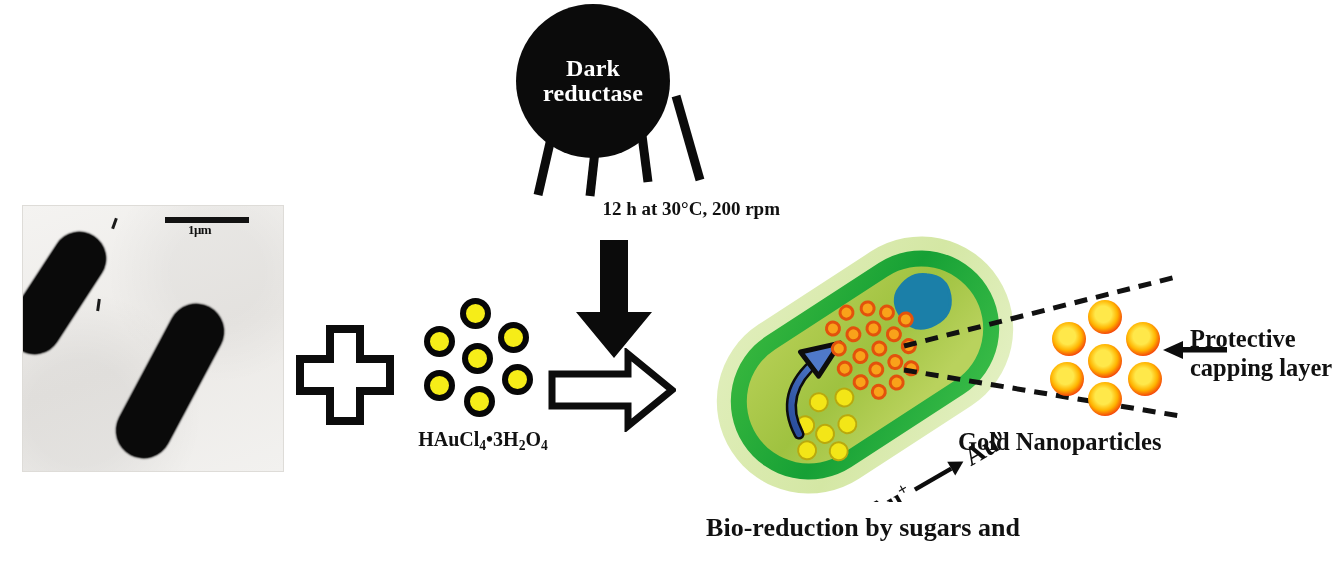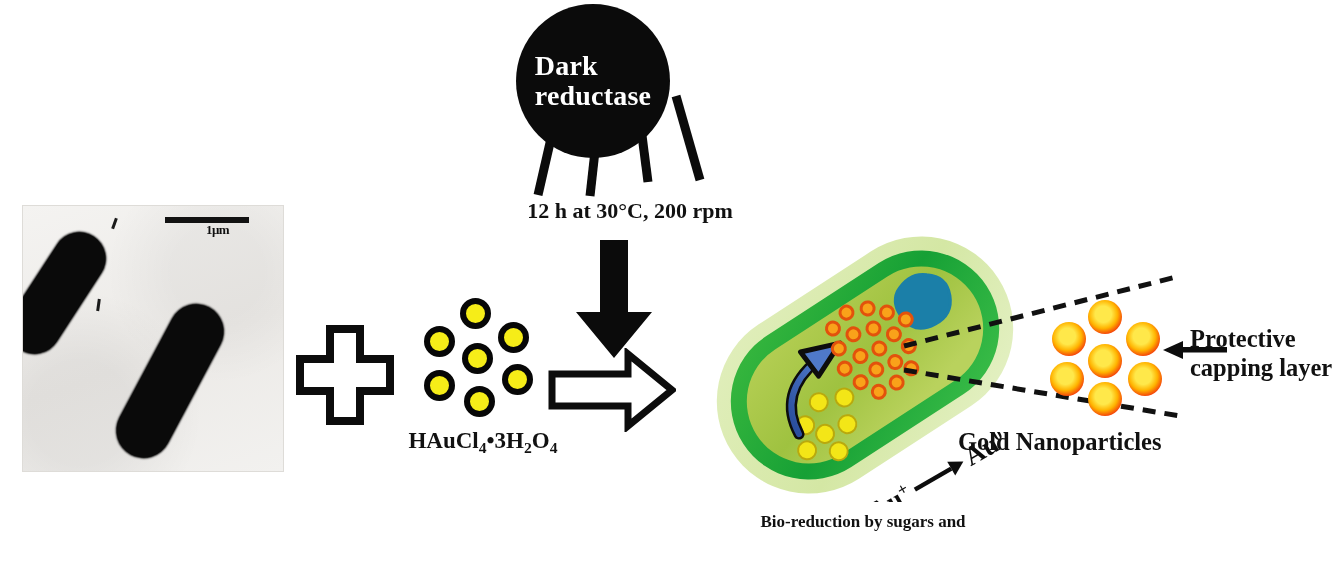--- a/index.html
+++ b/index.html
@@ -18,67 +18,67 @@
         linear-gradient(160deg,#f4f3f1 0%,#eceae7 55%,#f2f1ef 100%);}
   .rod{position:absolute;background:#0a0a0a;border-radius:999px;}
   #rod-1{left:8px;top:20px;width:52px;height:134px;transform:rotate(33deg);
          box-shadow:0 0 2px 1px #0a0a0a;}
   #rod-2{left:120px;top:92px;width:54px;height:166px;transform:rotate(28deg);
          box-shadow:0 0 2px 1px #0a0a0a;}
   .speck{position:absolute;background:#1a1a1a;}
   #speck-1{left:90px;top:12px;width:3px;height:11px;transform:rotate(20deg);}
   #speck-2{left:74px;top:93px;width:3px;height:12px;transform:rotate(8deg);}
   #scalebar-line{position:absolute;left:142px;top:11px;width:84px;height:6px;background:#121212;}
-  #scalebar-label{position:absolute;left:183px;top:16px;font-size:13px;font-weight:bold;
+  #scalebar-label{position:absolute;left:165px;top:16px;font-size:13px;font-weight:bold;
                   color:#101010;letter-spacing:-.5px;}
   #tem-caption{left:8px;top:492px;width:330px;font-size:21.5px;font-weight:bold;
                white-space:nowrap;}
   #tem-caption .sp{font-style:italic;}
   #tem-caption sup{font-size:.62em;vertical-align:super;font-weight:bold;}
 
   
   #plus-sign{left:296px;top:325px;width:98px;height:100px;}
 
   
   #precursor-cluster{left:418px;top:298px;width:130px;height:120px;}
   .ydot{position:absolute;width:31px;height:31px;border-radius:50%;
         background:#f6ed18;border:6px solid #070707;box-sizing:border-box;}
   #formula-label{left:368px;top:428px;width:230px;text-align:center;
-                 font-size:23px;font-weight:bold;white-space:nowrap;}
+                 font-size:20px;font-weight:bold;white-space:nowrap;}
   #formula-label sub{font-size:.68em;vertical-align:-.3em;font-weight:bold;}
 
   
   #dark-circle{left:516px;top:4px;width:154px;height:154px;border-radius:50%;
                background:#0b0b0b;display:flex;align-items:center;justify-content:center;}
-  #dark-circle-text{color:#ffffff;font-size:28px;font-weight:bold;line-height:1.06;
-                    text-align:left;letter-spacing:.2px;}
+  #dark-circle-text{color:#ffffff;font-size:24px;font-weight:bold;line-height:1.06;
+                    text-align:center;letter-spacing:.2px;}
   #dark-rays{left:500px;top:90px;width:230px;height:110px;}
-  #incubation-label{left:480px;top:198px;width:300px;text-align:center;
-                    font-size:22px;font-weight:bold;white-space:nowrap;}
+  #incubation-label{left:480px;top:198px;width:300px;text-align:right;
+                    font-size:19px;font-weight:bold;white-space:nowrap;}
 
   
   #down-arrow{left:572px;top:240px;width:84px;height:118px;}
   #block-arrow{left:548px;top:348px;width:128px;height:84px;}
 
   
   #bacterium{left:700px;top:215px;width:330px;height:300px;}
   #au-label{left:858px;top:432px;width:180px;height:70px;}
 
   
   #magnified-cluster{left:1048px;top:300px;width:130px;height:118px;}
   .rdot{position:absolute;width:34px;height:34px;border-radius:50%;
         background:radial-gradient(circle at 45% 42%,#ffe84a 0 30%,#ffb400 52%,#f4410a 74%,#e8220b 100%);
         box-sizing:border-box;}
   #leader-lines{left:880px;top:270px;width:320px;height:150px;}
   #capping-arrow{left:1163px;top:340px;width:64px;height:20px;}
   #capping-label{left:1190px;top:325px;width:150px;font-size:24.5px;font-weight:bold;
                  line-height:1.18;}
   #gnp-label{left:958px;top:428px;width:270px;font-size:24.5px;font-weight:bold;
              white-space:nowrap;}
-  #bio-caption{left:648px;top:512px;width:430px;text-align:center;font-size:17px;
+  #bio-caption{left:648px;top:512px;width:430px;text-align:center;font-size:26px;
                font-weight:bold;line-height:1.2;}
 </style>
 </head>
 <body>
 
 <div class="stage">
 
   <div class="abs" id="tem-panel">
     <div class="grain"></div>
     <div class="rod" id="rod-1"></div>

